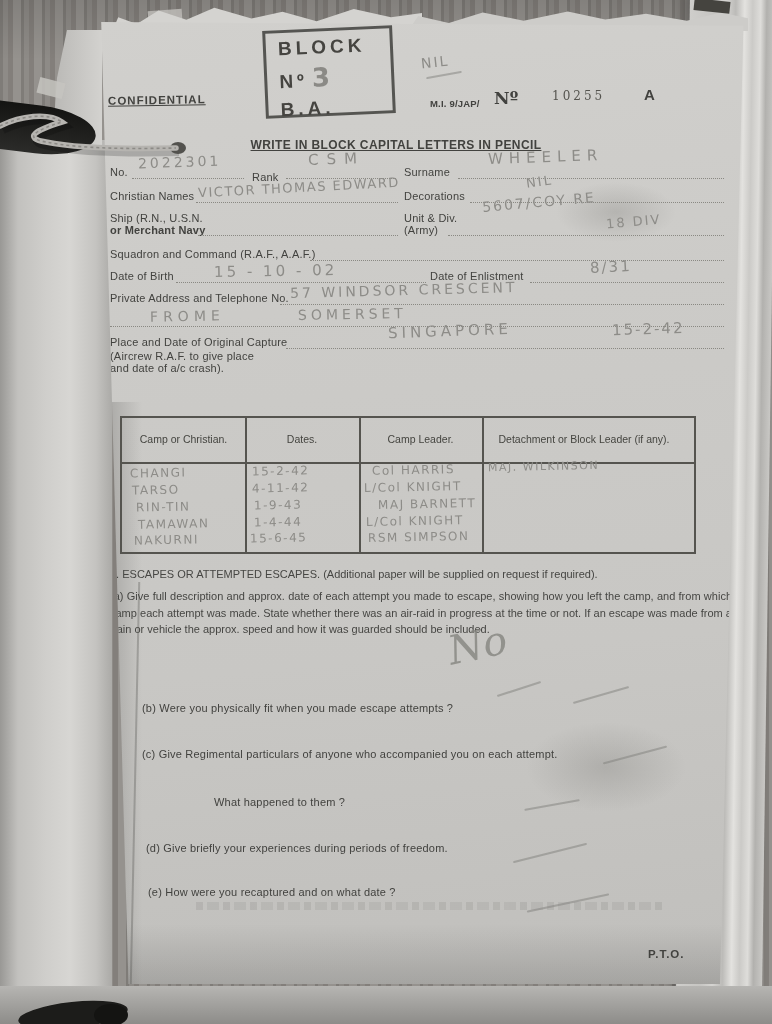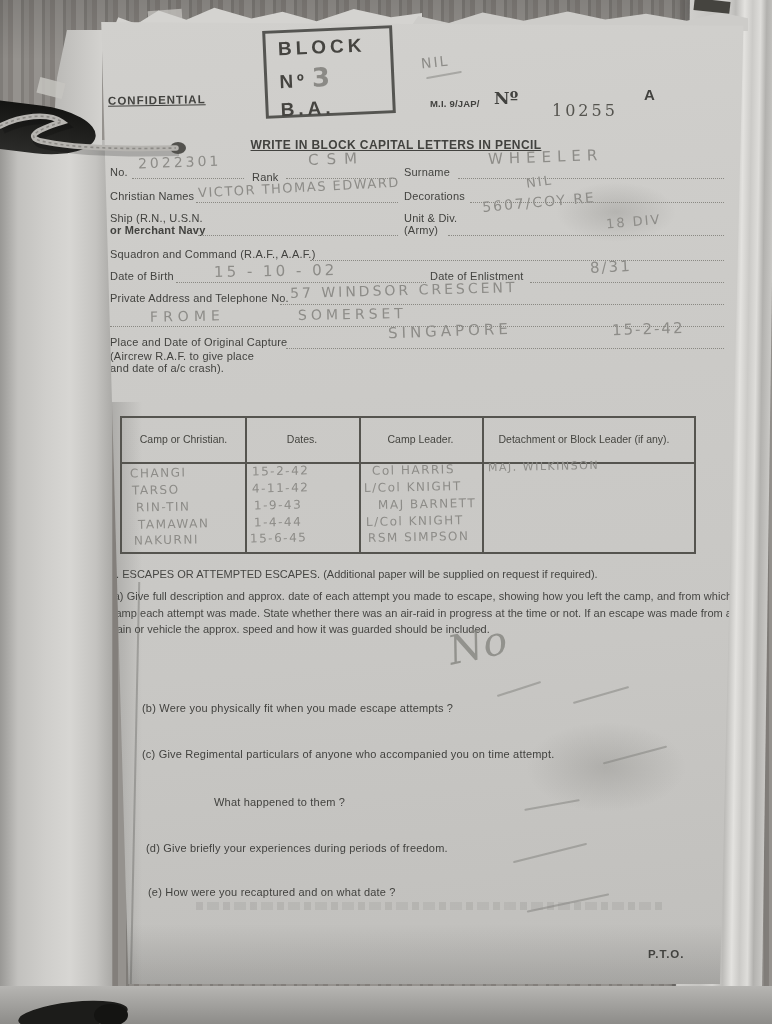--- a/index.html
+++ b/index.html
@@ -86,21 +86,21 @@
       <div class="stamp-line">BLOCK</div>
       <div class="stamp-line"><span>Nº</span><span class="hw" style="position:static;font-size:26px;letter-spacing:0;color:#8b8a86;margin-left:4px;">3</span></div>
       <div class="stamp-line">B.A.</div>
     </div>
 
     <div class="hw" style="left:325px;top:32px;font-size:14px;letter-spacing:2px;transform:rotate(-6deg);">NIL</div>
     <div class="strk" style="left:330px;top:52px;width:36px;transform:rotate(-10deg);"></div>
 
     <div class="lb" style="left:334px;top:76px;font-size:9.5px;font-weight:bold;">M.I. 9/JAP/</div>
     <div class="lb serif" style="left:398px;top:66px;font-size:17px;font-weight:bold;">Nº</div>
-    <div class="lb serif" style="left:456px;top:79px;font-size:16px;letter-spacing:3px;color:#55544f;">10255</div>
+    <div class="lb serif" style="left:456px;top:67px;font-size:12px;letter-spacing:3px;color:#55544f;">10255</div>
     <div class="lb" style="left:548px;top:64px;font-size:15px;font-weight:bold;">A</div>
 
     <div class="lb" style="left:110px;top:116px;width:380px;text-align:center;font-weight:bold;font-size:12px;text-decoration:underline;letter-spacing:.4px;">WRITE IN BLOCK CAPITAL LETTERS IN PENCIL</div>
 
     <div class="lb" style="left:14px;top:144px;">No.</div>
     <div class="dots" style="left:36px;top:155px;width:112px;"></div>
     <div class="hw" style="left:42px;top:132px;font-size:14px;letter-spacing:3px;transform:rotate(-2deg);">2022301</div>
     <div class="lb" style="left:156px;top:149px;">Rank</div>
     <div class="dots" style="left:190px;top:155px;width:110px;"></div>
     <div class="hw" style="left:212px;top:128px;font-size:15px;letter-spacing:8px;transform:rotate(-2deg);">CSM</div>
@@ -182,21 +182,21 @@
     </div>
 
     <div class="para" style="left:14px;top:544px;width:620px;">2.   ESCAPES OR ATTEMPTED ESCAPES.   (Additional paper will be supplied on request if required).</div>
     <div class="para" style="left:14px;top:566px;width:622px;">(a)   Give full description and approx. date of each attempt you made to escape, showing how you left the camp, and from which camp each attempt was made.   State whether there was an air-raid in progress at the time or not.   If an escape was made from a train or vehicle the approx. speed and how it was guarded should be included.</div>
     <div class="hw-no">No</div>
     <div class="strk" style="left:400px;top:666px;width:46px;transform:rotate(-18deg);"></div>
 
     <div class="lb" style="left:46px;top:680px;">(b)   Were you physically fit when you made escape attempts ?</div>
     <div class="strk" style="left:476px;top:672px;width:58px;transform:rotate(-16deg);"></div>
 
-    <div class="lb" style="left:46px;top:726px;">(c)   Give Regimental particulars of anyone who accompanied you on time attempt.</div>
+    <div class="lb" style="left:46px;top:726px;">(c)   Give Regimental particulars of anyone who accompanied you on each attempt.</div>
     <div class="strk" style="left:506px;top:732px;width:66px;transform:rotate(-15deg);"></div>
 
     <div class="lb" style="left:118px;top:774px;">What happened to them ?</div>
     <div class="strk" style="left:428px;top:782px;width:56px;transform:rotate(-10deg);"></div>
 
     <div class="lb" style="left:50px;top:820px;">(d)   Give briefly your experiences during periods of freedom.</div>
     <div class="strk" style="left:416px;top:830px;width:76px;transform:rotate(-14deg);"></div>
 
     <div class="lb" style="left:52px;top:864px;">(e)   How were you recaptured and on what date ?</div>
     <div class="strk" style="left:430px;top:880px;width:84px;transform:rotate(-12deg);"></div>

